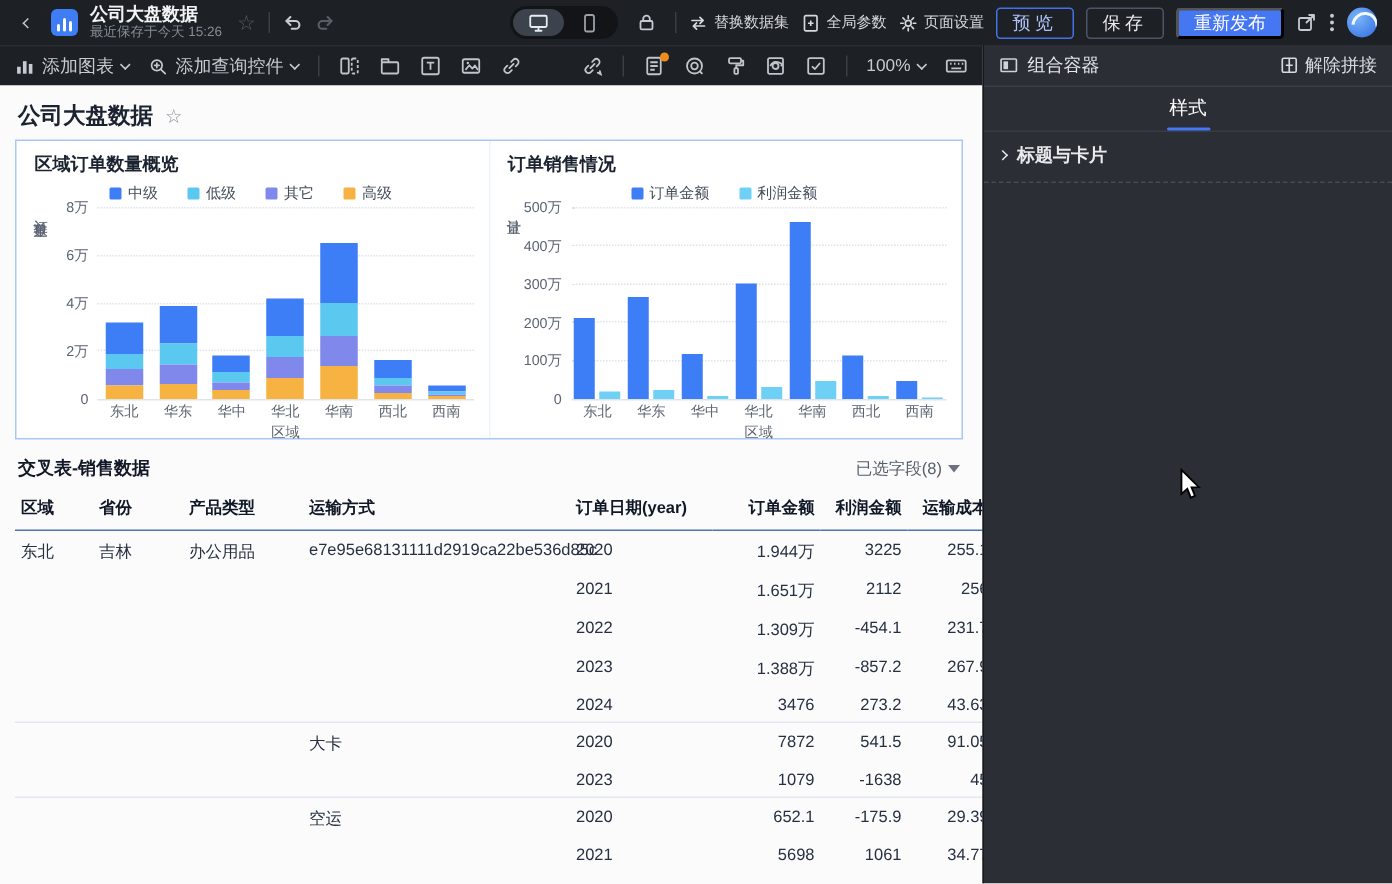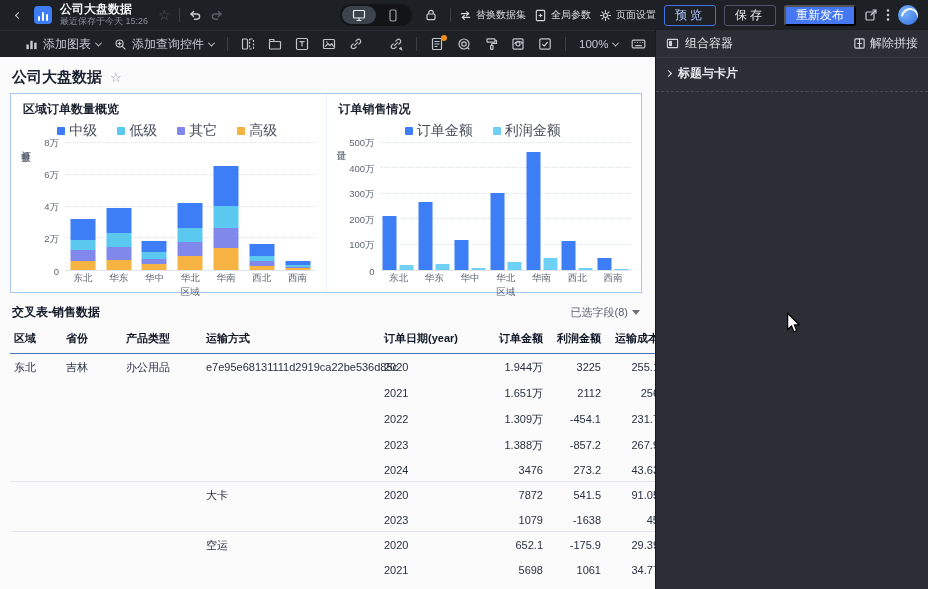--- a/index.html
+++ b/index.html
@@ -34,35 +34,35 @@
   .btn.outline-gray { border:1px solid #4c5568; color:#e8eaee; letter-spacing:3px; background:transparent; }
   .btn.primary { background:#4677f2; color:#fff; }
   .avatar { width:20px; height:20px; border-radius:50%; background:radial-gradient(circle at 35% 35%, #7ab5fa, #2f6ae0); position:relative; overflow:hidden; }
   .avatar::after { content:""; position:absolute; left:3px; top:3px; width:14px; height:14px; border-radius:50%; border:2.5px solid rgba(255,255,255,.92); border-left-color:transparent; border-bottom-color:transparent; transform:rotate(-40deg); }
 
   
   .main-row { display:flex; height:559px; }
   .left-col { width:655px; display:flex; flex-direction:column; }
 
   
-  .toolbar { height:27px; background:#1d2025; border-top:1px solid #2a2e34; display:flex; align-items:center; padding:0 25px; gap:13px; color:#c6cad1; font-size:12px; flex:none; }
+  .toolbar { height:27px; background:#1d2025; border-top:1px solid #2a2e34; display:flex; align-items:center; padding:0 10px; gap:13px; color:#c6cad1; font-size:12px; flex:none; }
   .tool-item { display:flex; align-items:center; gap:5px; cursor:pointer; white-space:nowrap; }
   .tool-ico { position:relative; color:#c0c4cb; cursor:pointer; }
   .badge-dot { position:absolute; top:-2px; right:-3px; width:6px; height:6px; border-radius:50%; background:#f08c1e; }
   .zoom-sel { display:flex; align-items:center; gap:5px; font-size:11.5px; cursor:pointer; }
 
   
   .canvas { flex:1; background:#fbfbfc; padding:6px 13px 0 10px; overflow:hidden; }
   .page-title-row { display:flex; align-items:center; gap:8px; padding:5px 0 6px 2px; }
   .page-title { font-size:15px; font-weight:bold; color:#1b2230; }
   .page-star { color:#8a9099; font-size:13px; cursor:pointer; }
   .widget-box { border:1px solid #a9c7f3; background:#fff; height:200px; display:flex; }
   .chart { flex:1; padding:7px 10px 3px 8px; display:flex; flex-direction:column; min-width:0; }
   .chart-title { font-size:12px; font-weight:bold; color:#1c2330; padding-left:4px; }
-  .legend { display:flex; justify-content:center; gap:20px; margin:4px 0 3px; font-size:14px; color:#454c59; }
+  .legend { display:flex; justify-content:center; gap:20px; margin:4px 0 3px; font-size:10px; color:#454c59; }
   .legend-item { display:flex; align-items:center; cursor:pointer; }
   .legend-swatch { width:8px; height:8px; margin-right:4px; border-radius:1px; }
   .chart-body { flex:1; display:flex; }
   .y-name { writing-mode:vertical-rl; text-orientation:upright; font-size:9.5px; color:#5c6472; height:128px; display:flex; align-items:center; width:13px; letter-spacing:1px; }
   .y-ticks { width:33px; position:relative; height:128px; }
   .y-tick { position:absolute; right:6px; transform:translateY(50%); font-size:9.5px; color:#5c6472; }
   .right-col { flex:1; display:flex; flex-direction:column; min-width:0; }
   .plot-area { height:128px; position:relative; border-bottom:1px solid #dfe3ea; }
   .gridline { position:absolute; left:0; right:0; border-top:1px dotted #dde1e9; }
   .bar-stack { position:absolute; bottom:0; display:flex; flex-direction:column-reverse; width:25px; transform:translateX(-50%); }
@@ -629,20 +629,23 @@
       <span class="rp-detach">
         <span class="ico">
           <svg width="13" height="13" viewBox="0 0 14 14" fill="none" stroke="currentColor" stroke-width="1.2">
               <rect x="2" y="2" width="10" height="10" rx="1"></rect>
               <path d="M7 2v10M4.5 7h5"></path>
             </svg>
         </span>
         <span>解除拼接</span>
       </span>
     </div>
+    <div class="rp-tabs">
+      <span class="rp-tab">样式</span>
+    </div>
     <div class="rp-section">
       <i class="chev right"></i>
       <span>标题与卡片</span>
     </div>
   </div>
 </div>
 
 <span class="cursor">
   <svg width="15" height="22" viewBox="0 0 12 18">
       <path d="M1.2 1 1.2 14.2 4.4 11.4 6.3 16.2 8.6 15.2 6.7 10.6 10.7 10.4 Z" fill="#fff" stroke="#000" stroke-width="1"></path>

